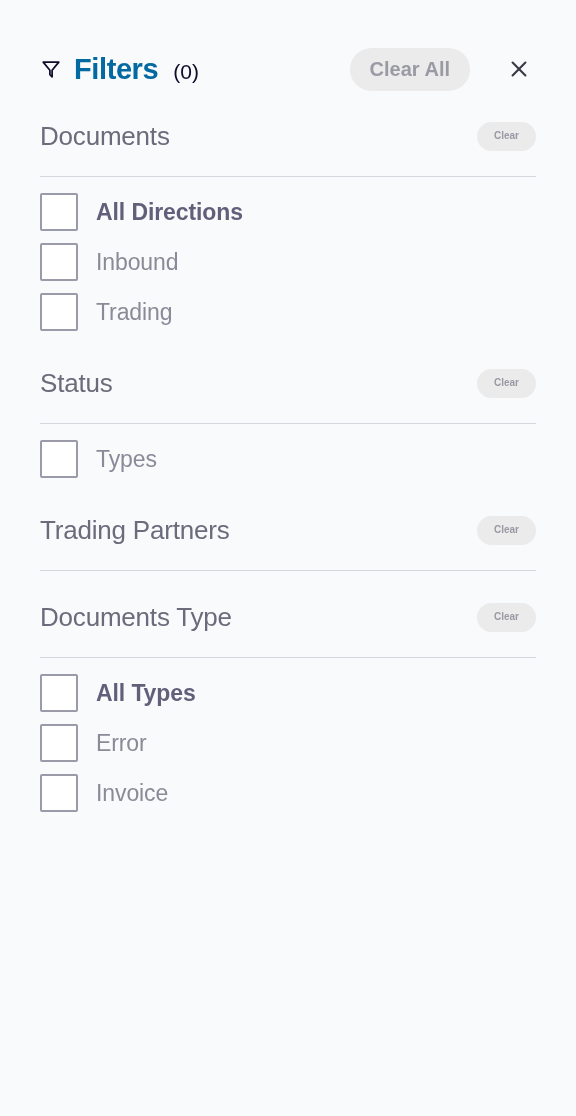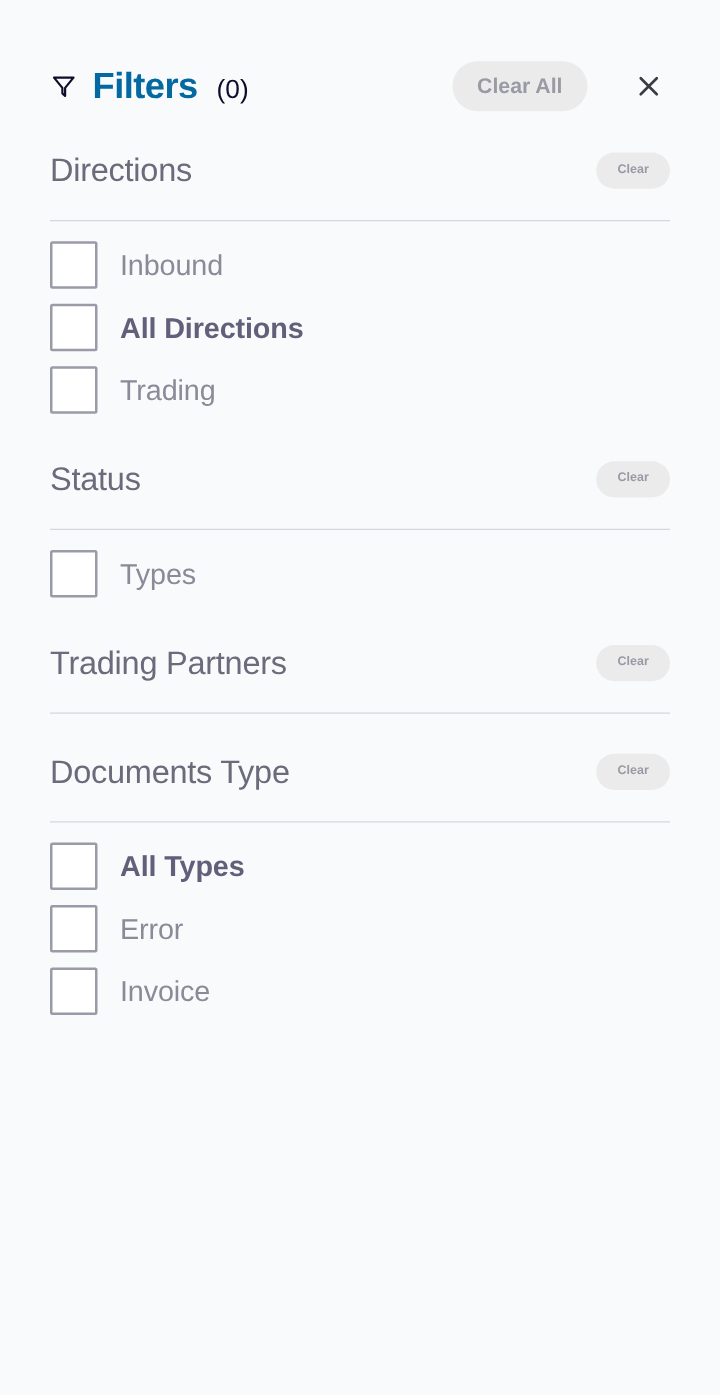--- a/index.html
+++ b/index.html
@@ -68,21 +68,21 @@
     border: none;
     border-radius: 999px;
     font-family: inherit;
     font-weight: bold;
     cursor: pointer;
     white-space: nowrap;
     line-height: 1;
   }
 
   .pill-clear-all {
-    font-size: 17px;
+    font-size: 20px;
     padding: 11px 20px 12px;
     margin-right: 22px;
   }
 
   .close-btn {
     width: 34px;
     height: 34px;
     display: flex;
     align-items: center;
     justify-content: center;
@@ -175,68 +175,68 @@
     <button class="close-btn">
       <svg class="close-icon" viewBox="0 0 24 24">
         <path d="M5 5 L19 19 M19 5 L5 19" fill="none" stroke="#3a3a46" stroke-width="2.3" stroke-linecap="round"></path>
       </svg>
     </button>
   </div>
 
   <div id="sections-root">
       <div class="section">
         <div class="section-head">
-          <span class="section-title">Directions</span>
-          <button class="pill pill-clear">Clear</button>
-        </div>
-        <div class="divider"></div>
-        <div class="option-list">
-          <label class="option-row">
-            <span class="checkbox"></span>
-            <span class="option-label">Inbound</span>
-          </label>
-          <label class="option-row is-all">
-            <span class="checkbox"></span>
-            <span class="option-label">All Directions</span>
-          </label>
-          <label class="option-row">
-            <span class="checkbox"></span>
-            <span class="option-label">Trading</span>
-          </label>
-        </div>
-      </div>
-      <div class="section">
-        <div class="section-head">
-          <span class="section-title">Status</span>
-          <button class="pill pill-clear">Clear</button>
-        </div>
-        <div class="divider"></div>
-        <div class="option-list">
-          <label class="option-row">
-            <span class="checkbox"></span>
-            <span class="option-label">Types</span>
-          </label>
-        </div>
-      </div>
-      <div class="section">
-        <div class="section-head">
-          <span class="section-title">Trading Partners</span>
-          <button class="pill pill-clear">Clear</button>
-        </div>
-        <div class="divider"></div>
-      </div>
-      <div class="section">
-        <div class="section-head">
-          <span class="section-title">Documents Type</span>
+          <span class="section-title">Documents</span>
           <button class="pill pill-clear">Clear</button>
         </div>
         <div class="divider"></div>
         <div class="option-list">
           <label class="option-row is-all">
             <span class="checkbox"></span>
+            <span class="option-label">All Directions</span>
+          </label>
+          <label class="option-row">
+            <span class="checkbox"></span>
+            <span class="option-label">Inbound</span>
+          </label>
+          <label class="option-row">
+            <span class="checkbox"></span>
+            <span class="option-label">Trading</span>
+          </label>
+        </div>
+      </div>
+      <div class="section">
+        <div class="section-head">
+          <span class="section-title">Status</span>
+          <button class="pill pill-clear">Clear</button>
+        </div>
+        <div class="divider"></div>
+        <div class="option-list">
+          <label class="option-row">
+            <span class="checkbox"></span>
+            <span class="option-label">Types</span>
+          </label>
+        </div>
+      </div>
+      <div class="section">
+        <div class="section-head">
+          <span class="section-title">Trading Partners</span>
+          <button class="pill pill-clear">Clear</button>
+        </div>
+        <div class="divider"></div>
+      </div>
+      <div class="section">
+        <div class="section-head">
+          <span class="section-title">Documents Type</span>
+          <button class="pill pill-clear">Clear</button>
+        </div>
+        <div class="divider"></div>
+        <div class="option-list">
+          <label class="option-row is-all">
+            <span class="checkbox"></span>
             <span class="option-label">All Types</span>
           </label>
           <label class="option-row">
             <span class="checkbox"></span>
             <span class="option-label">Error</span>
           </label>
           <label class="option-row">
             <span class="checkbox"></span>
             <span class="option-label">Invoice</span>
           </label>

